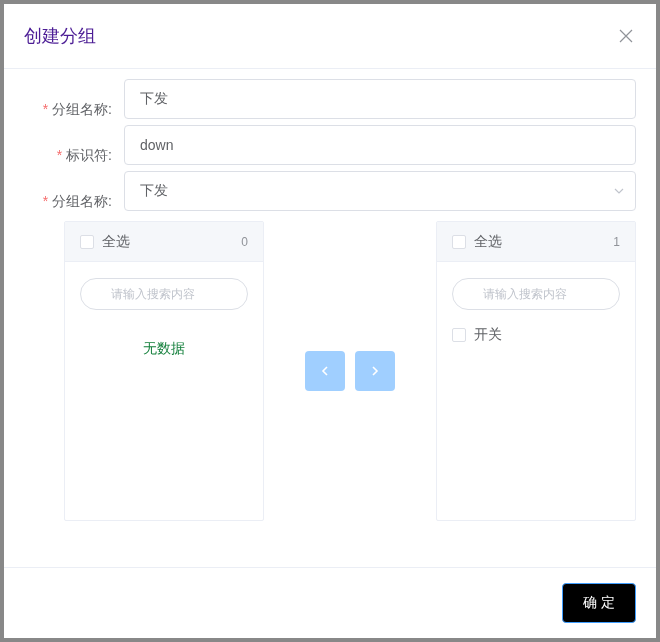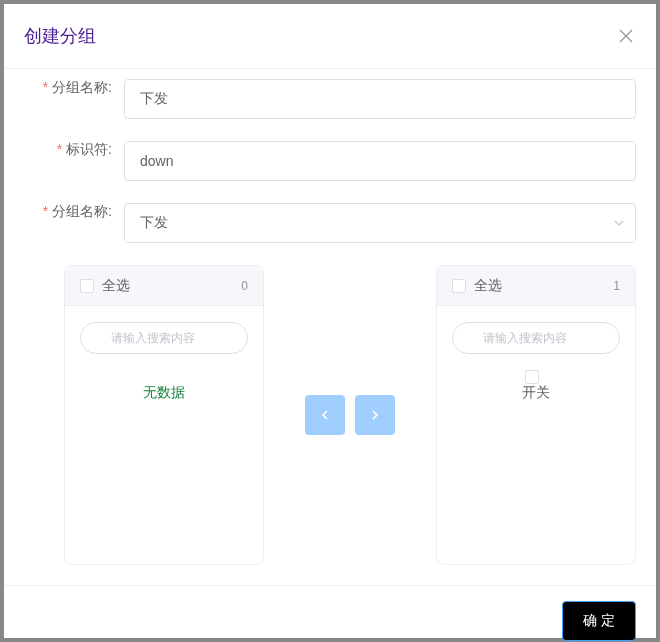--- a/index.html
+++ b/index.html
@@ -44,22 +44,22 @@
       justify-content: center;
     }
     .dialog-body {
       padding: 10px 20px 20px 20px;
       flex: 1;
       border-top: 1px solid #ebeef5;
       border-bottom: 1px solid #ebeef5;
     }
     .form-item {
       display: flex;
-      align-items: flex-start;
-      margin-bottom: 22px;
+      align-items: flex-end;
+      margin-bottom: 6px;
     }
     .form-label {
       width: 100px;
       text-align: right;
       padding-right: 12px;
       color: #606266;
       font-size: 14px;
     }
     .form-label .req {
       color: #f56c6c;
@@ -103,21 +103,21 @@
       display: flex;
       align-items: center;
       justify-content: space-between;
       margin-left: 40px;
       margin-top: 10px;
     }
     .transfer-panel {
       width: 200px;
       height: 300px;
       border: 1px solid #ebeef5;
-      border-radius: 8px;
+      border-radius: 2px;
       background: #fff;
       display: flex;
       flex-direction: column;
     }
     .panel-header {
       height: 40px;
       background: #f5f7fa;
       border-bottom: 1px solid #ebeef5;
       display: flex;
       align-items: center;
@@ -178,21 +178,20 @@
       text-align: center;
       color: #15803d;
       font-size: 14px;
       padding-top: 20px;
     }
     .panel-item {
       display: flex;
       align-items: center;
       padding: 6px 15px;
       cursor: pointer;
-      flex-direction: column;
     }
     .transfer-buttons {
       display: flex;
       gap: 10px;
       padding: 0 10px;
     }
     .tbtn {
       width: 40px;
       height: 40px;
       background: #a0cfff;

